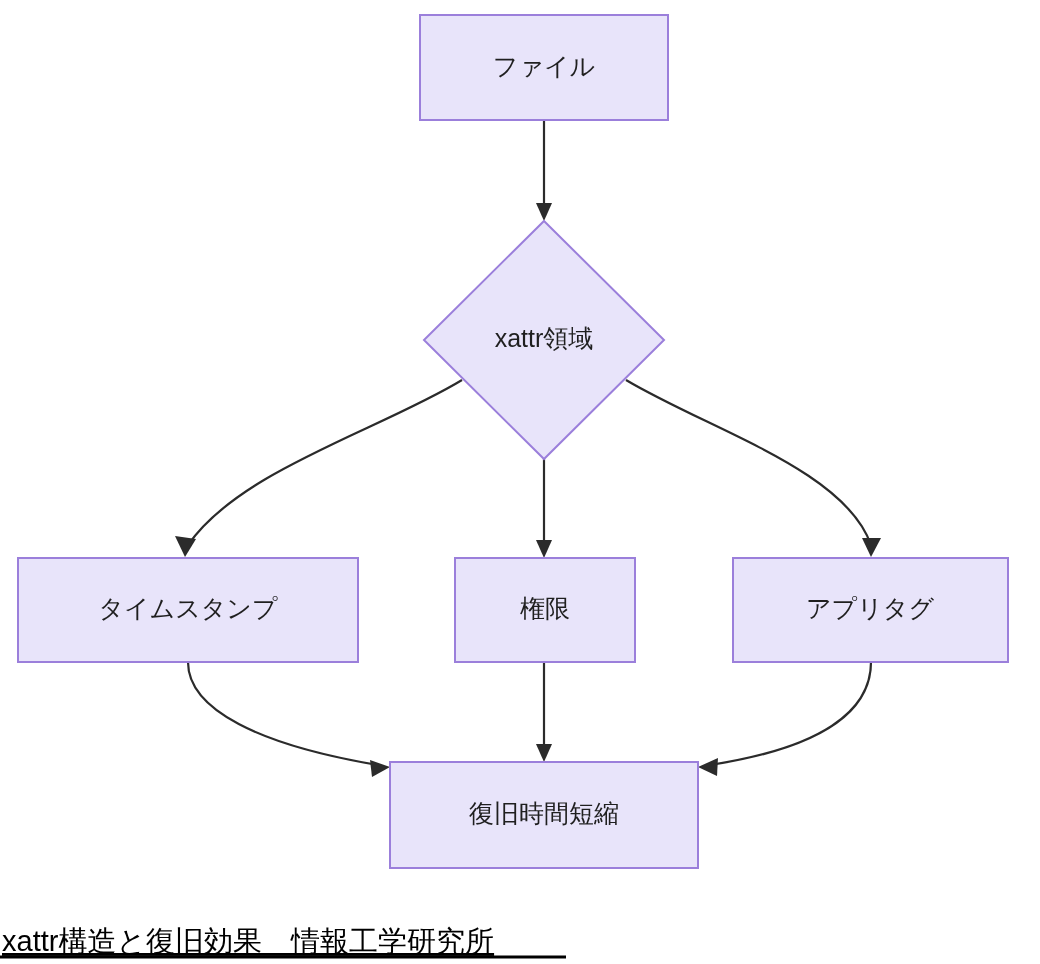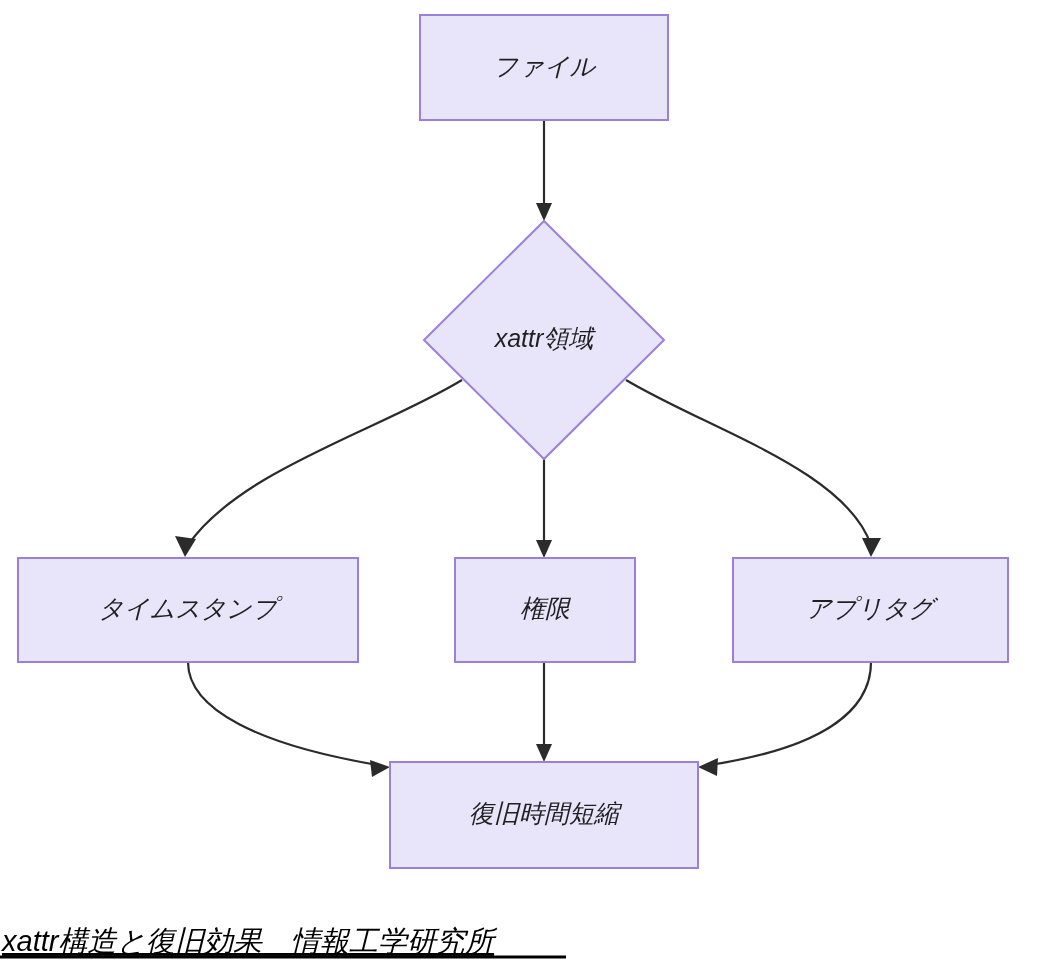--- a/index.html
+++ b/index.html
@@ -13,21 +13,20 @@
     height: 964px;
     font-family: "Liberation Sans", "DejaVu Sans", sans-serif;
     overflow: hidden;
     position: relative;
   }
   #diagram-root {
     position: relative;
     width: 1040px;
     height: 692px;
     background: #ffffff;
-    font-style: italic;
   }
   #flow-svg {
     position: absolute;
     top: 0;
     left: 0;
     width: 1040px;
     height: 964px;
     display: block;
   }
   .node-shape {

